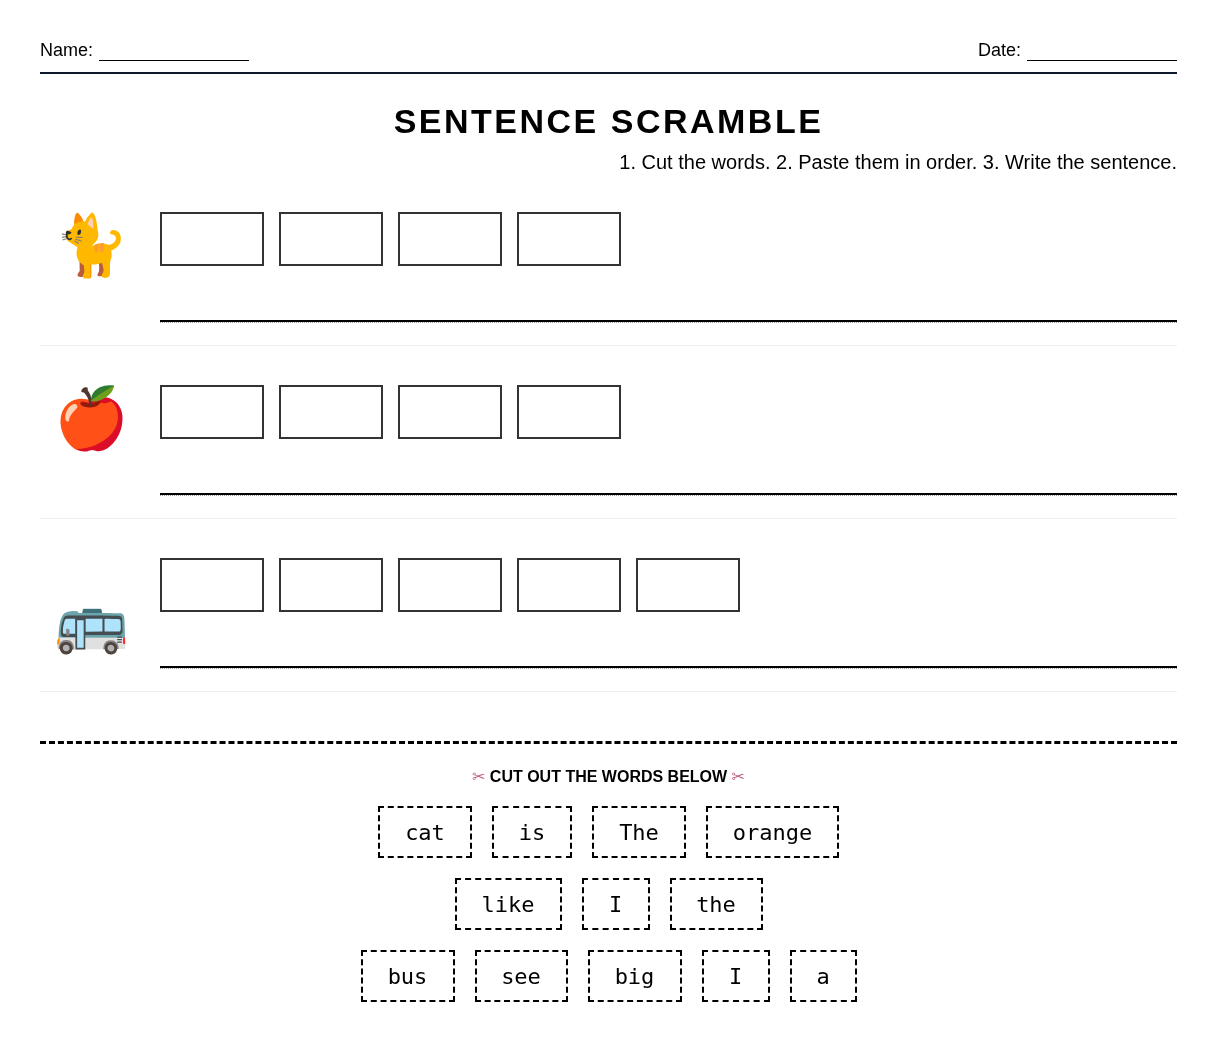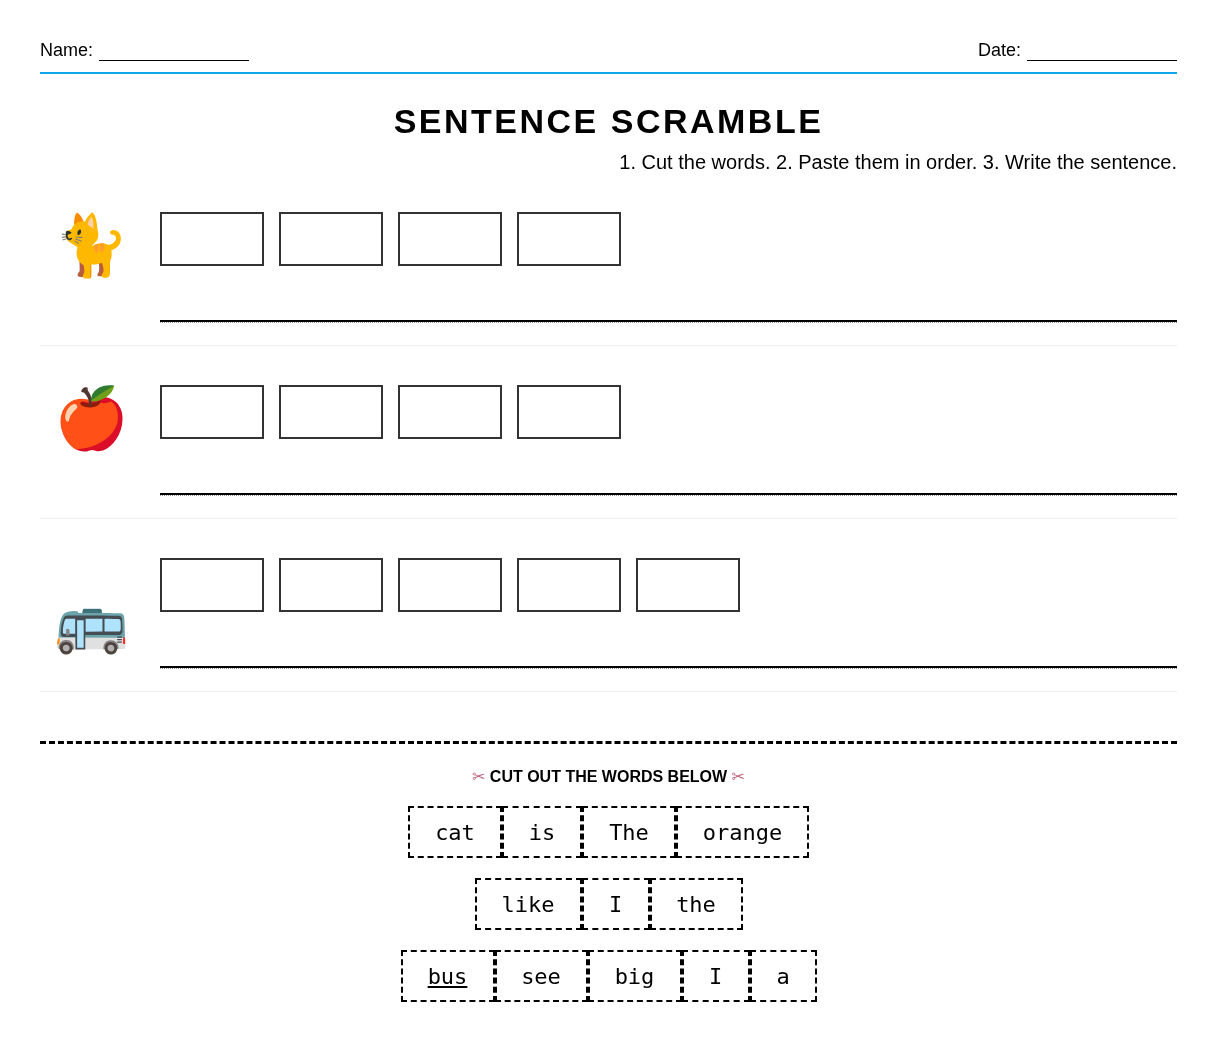--- a/index.html
+++ b/index.html
@@ -1,36 +1,36 @@
 <!DOCTYPE html>
 <html><head>
 <meta charset="utf-8">
 <style>
   html, body { margin: 0; padding: 0; background: #ffffff; }
   body { width: 1217px; height: 1062px; position: relative; font-family: "Liberation Sans", sans-serif; color: #000; overflow: hidden; }
   .page { position: absolute; left: 40px; top: 0; width: 1137px; }
-  .header { position: relative; height: 74px; border-bottom: 2px solid #0ea5e9; box-sizing: border-box; }
+  .header { position: relative; height: 74px; border-bottom: 2px solid #0f172a; box-sizing: border-box; }
   .field { position: absolute; top: 40px; font-size: 18px; display: flex; align-items: flex-end; }
   .field .blank { display: inline-block; border-bottom: 1px solid #000; margin-left: 6px; height: 14px; }
   .field.name { left: 0; }
   .field.name .blank { width: 150px; }
   .field.date { right: 0; }
   .field.date .blank { width: 150px; }
   .title { position: absolute; top: 102px; left: 0; width: 1137px; text-align: center; font-size: 34px; font-weight: bold; letter-spacing: 2.5px; }
   .instructions { position: absolute; top: 151px; left: 0; width: 1137px; text-align: right; font-size: 20px; }
   .row { position: absolute; left: 0; width: 1137px; height: 173px; border-bottom: 1px solid #eeeeee; box-sizing: border-box; }
   .row .pic { position: absolute; left: 14px; width: 70px; height: 70px; font-size: 60px; line-height: 70px; text-align: center; }
   .row .boxes { position: absolute; left: 120px; top: 0; display: flex; gap: 15px; }
   .row .box { width: 104px; height: 54px; border: 2px solid #333; box-sizing: border-box; }
   .row .wline { position: absolute; left: 120px; right: 0; height: 2px; background: #000; }
   .row .wline::after { content: ""; position: absolute; left: 0; right: 0; top: 2px; border-top: 1px dotted #999; }
   .cutline { position: absolute; left: 0; top: 741px; width: 1137px; border-top: 3px dashed #000; }
   .cut-title { position: absolute; top: 767px; left: 0; width: 1137px; text-align: center; font-size: 16px; font-weight: bold; }
   .cut-title .sc { color: #c0607a; font-weight: normal; font-size: 16px; }
-  .wordrow { position: absolute; left: 0; width: 1137px; display: flex; justify-content: center; }
+  .wordrow { position: absolute; left: 0; width: 1137px; display: flex; justify-content: center; gap: 20px; }
   .word { height: 52px; border: 2px dashed #000; box-sizing: border-box; font-family: "DejaVu Sans Mono", monospace; font-size: 22px; display: flex; align-items: center; justify-content: center; padding: 0 24px; }
 </style>
 </head>
 <body>
 
 <div class="page">
   <div class="header">
     <div class="field name">
       <span>Name:</span>
       <span class="blank"></span>
@@ -93,19 +93,19 @@
     <div class="word" style="width:133px;">orange</div>
   </div>
 
   <div class="wordrow" style="top:878px;align-items:center;">
     <div class="word" style="width:107px;">like</div>
     <div class="word" style="width:68px;">I</div>
     <div class="word" style="width:93px;">the</div>
   </div>
 
   <div class="wordrow" style="top:950px;">
-    <div class="word" style="width:94px;text-decoration:underline;">bus</div>
+    <div class="word" style="width:94px;">bus</div>
     <div class="word" style="width:93px;">see</div>
     <div class="word" style="width:94px;">big</div>
     <div class="word" style="width:68px;">I</div>
     <div class="word" style="width:67px;">a</div>
   </div>
 </div>
 
 </body></html>

